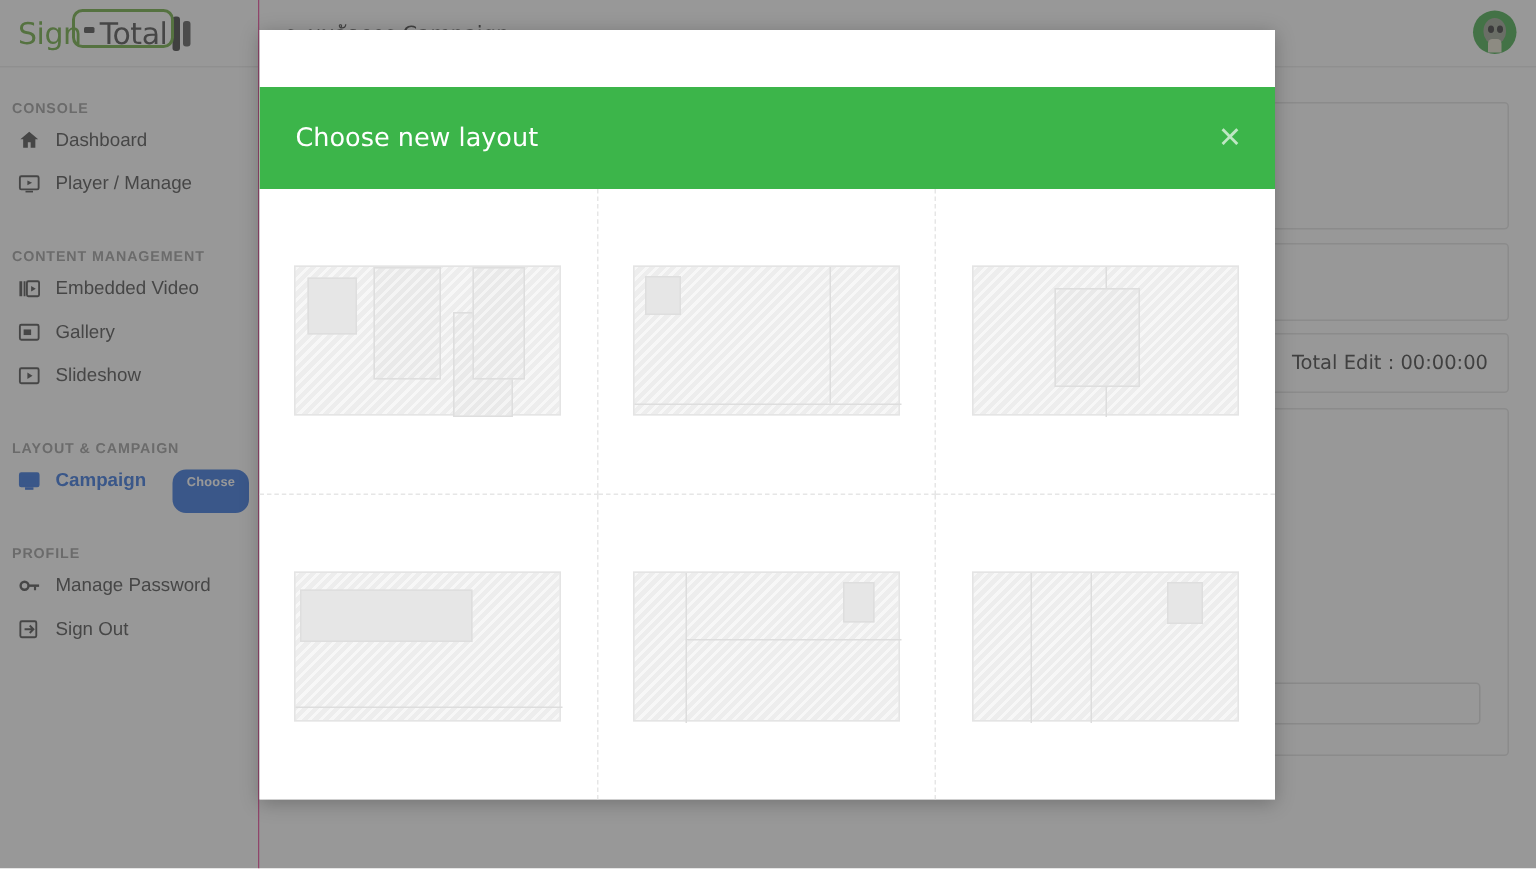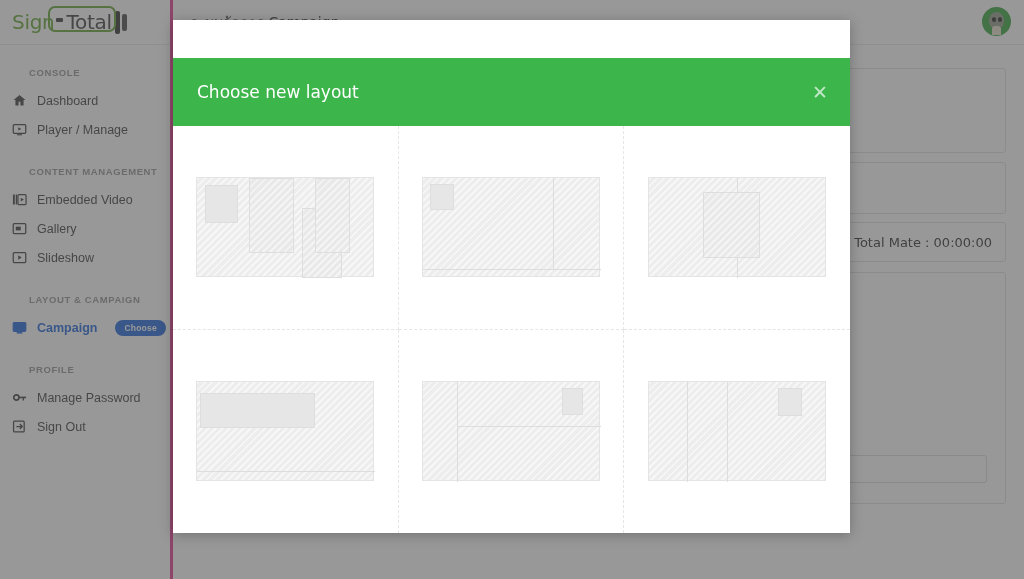--- a/index.html
+++ b/index.html
@@ -10,21 +10,21 @@
     background: #ffffff;
   }
 
   #app { position: relative; width: 1024px; height: 579px; background:#fff; }
 
   
   .app-bg { position:absolute; inset:0; background:#ffffff; }
 
   .sidebar {
     position:absolute; left:0; top:0; width:173px; height:579px;
-    background:#ffffff; border-right:3px solid #ec4899;
+    background:#ffffff; border-right:1px solid #ec4899;
   }
   .brand {
     height:45px; display:flex; align-items:center; padding-left:12px;
     border-bottom:1px solid #ececec;
   }
   .logo { position:relative; height:30px; display:flex; align-items:center; }
   .logo-sign {
     font-family:"DejaVu Sans", sans-serif; font-size:20px; font-weight:400;
     color:#6aab3d; letter-spacing:-.3px;
   }
@@ -39,24 +39,24 @@
   .logo-frame {
     position:absolute; left:36px; top:-1px; width:68px; height:26px;
     border:2px solid #6aab3d; border-radius:7px; pointer-events:none;
   }
   .logo-bars { display:flex; align-items:center; margin-left:3px; gap:2px; }
   .logo-bar { width:5px; height:23px; background:#3d3d3d; border-radius:2px; }
   .logo-bar.b2 { height:17px; background:#575757; }
 
   .nav-group-title {
     font-size:9.5px; font-weight:bold; letter-spacing:.6px; color:#9b9b9b;
-    padding:0 0 0 29px; margin-top:22px; margin-bottom:8px; text-transform:uppercase;
+    padding:0 0 0 8px; margin-top:22px; margin-bottom:8px; text-transform:uppercase;
   }
   .nav-item {
-    display:flex; align-items:center; height:29px; padding-left:12px;
+    display:flex; height:29px; padding-left:12px;
     font-size:12.5px; color:#4b4b4b; cursor:pointer; gap:10px;
   }
   .nav-item .ico { width:15px; height:15px; flex:0 0 15px; display:block; }
   .nav-item.active { color:#2f6fdd; font-weight:bold; }
   .nav-item.active .ico svg * { stroke:#2f6fdd; fill:#2f6fdd; }
   .badge-manage {
     background:#2f6fdd; color:#fff; font-size:8.5px; font-weight:bold;
     border-radius:9px; padding:3px 9px 3px 9px; margin-left:8px; letter-spacing:.2px;
   }
 
@@ -260,21 +260,21 @@
           <div class="head"></div>
           <div class="eye l"></div>
           <div class="eye r"></div>
           <div class="body"></div>
         </div>
       </div>
 
       <div class="panel panel-a"></div>
       <div class="panel panel-b"></div>
       <div class="panel panel-c">
-        <span class="total-time">Total Mate : 00:00:00</span>
+        <span class="total-time">Total Edit : 00:00:00</span>
       </div>
       <div class="panel panel-d">
         <div class="fake-input"></div>
       </div>
     </div>
   </div>
 
   <div class="overlay"></div>
 
   <div class="modal">

